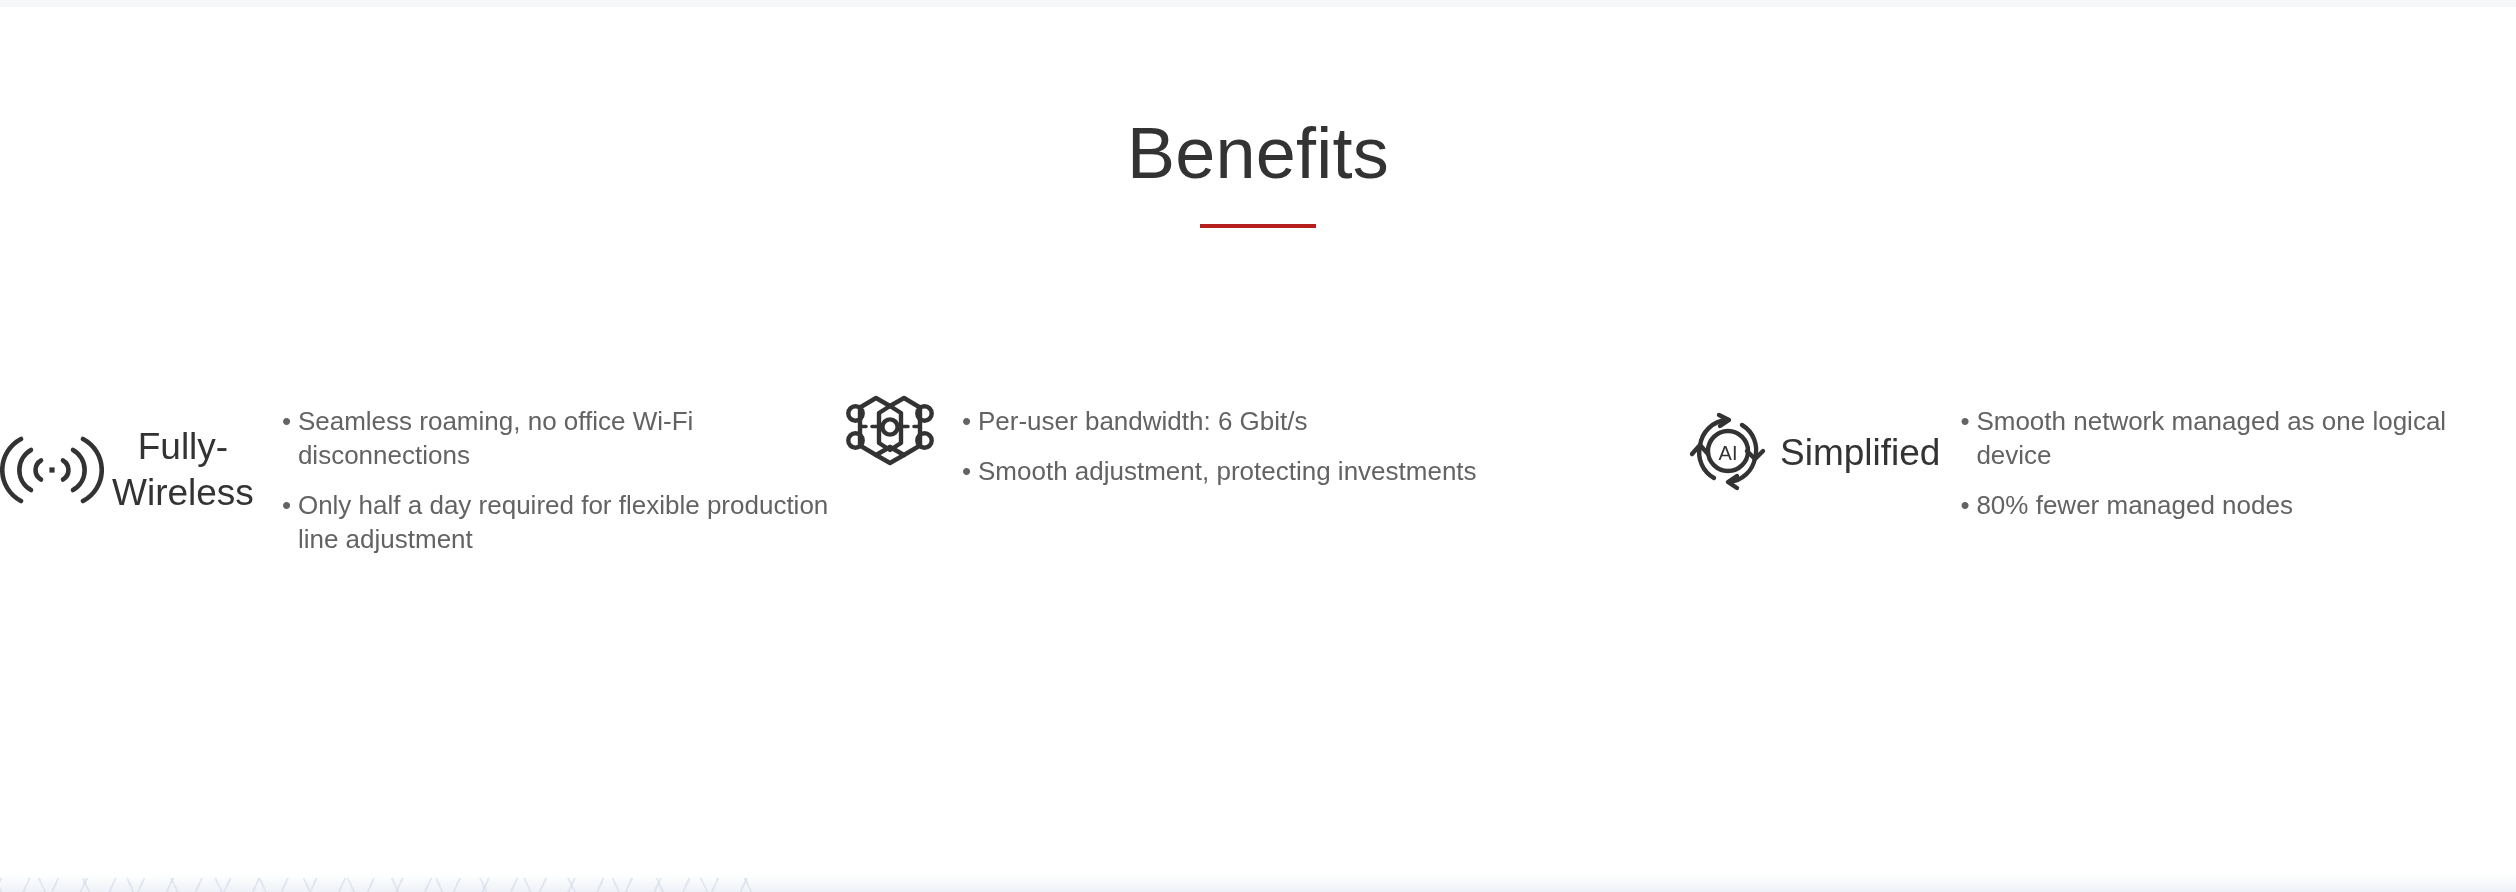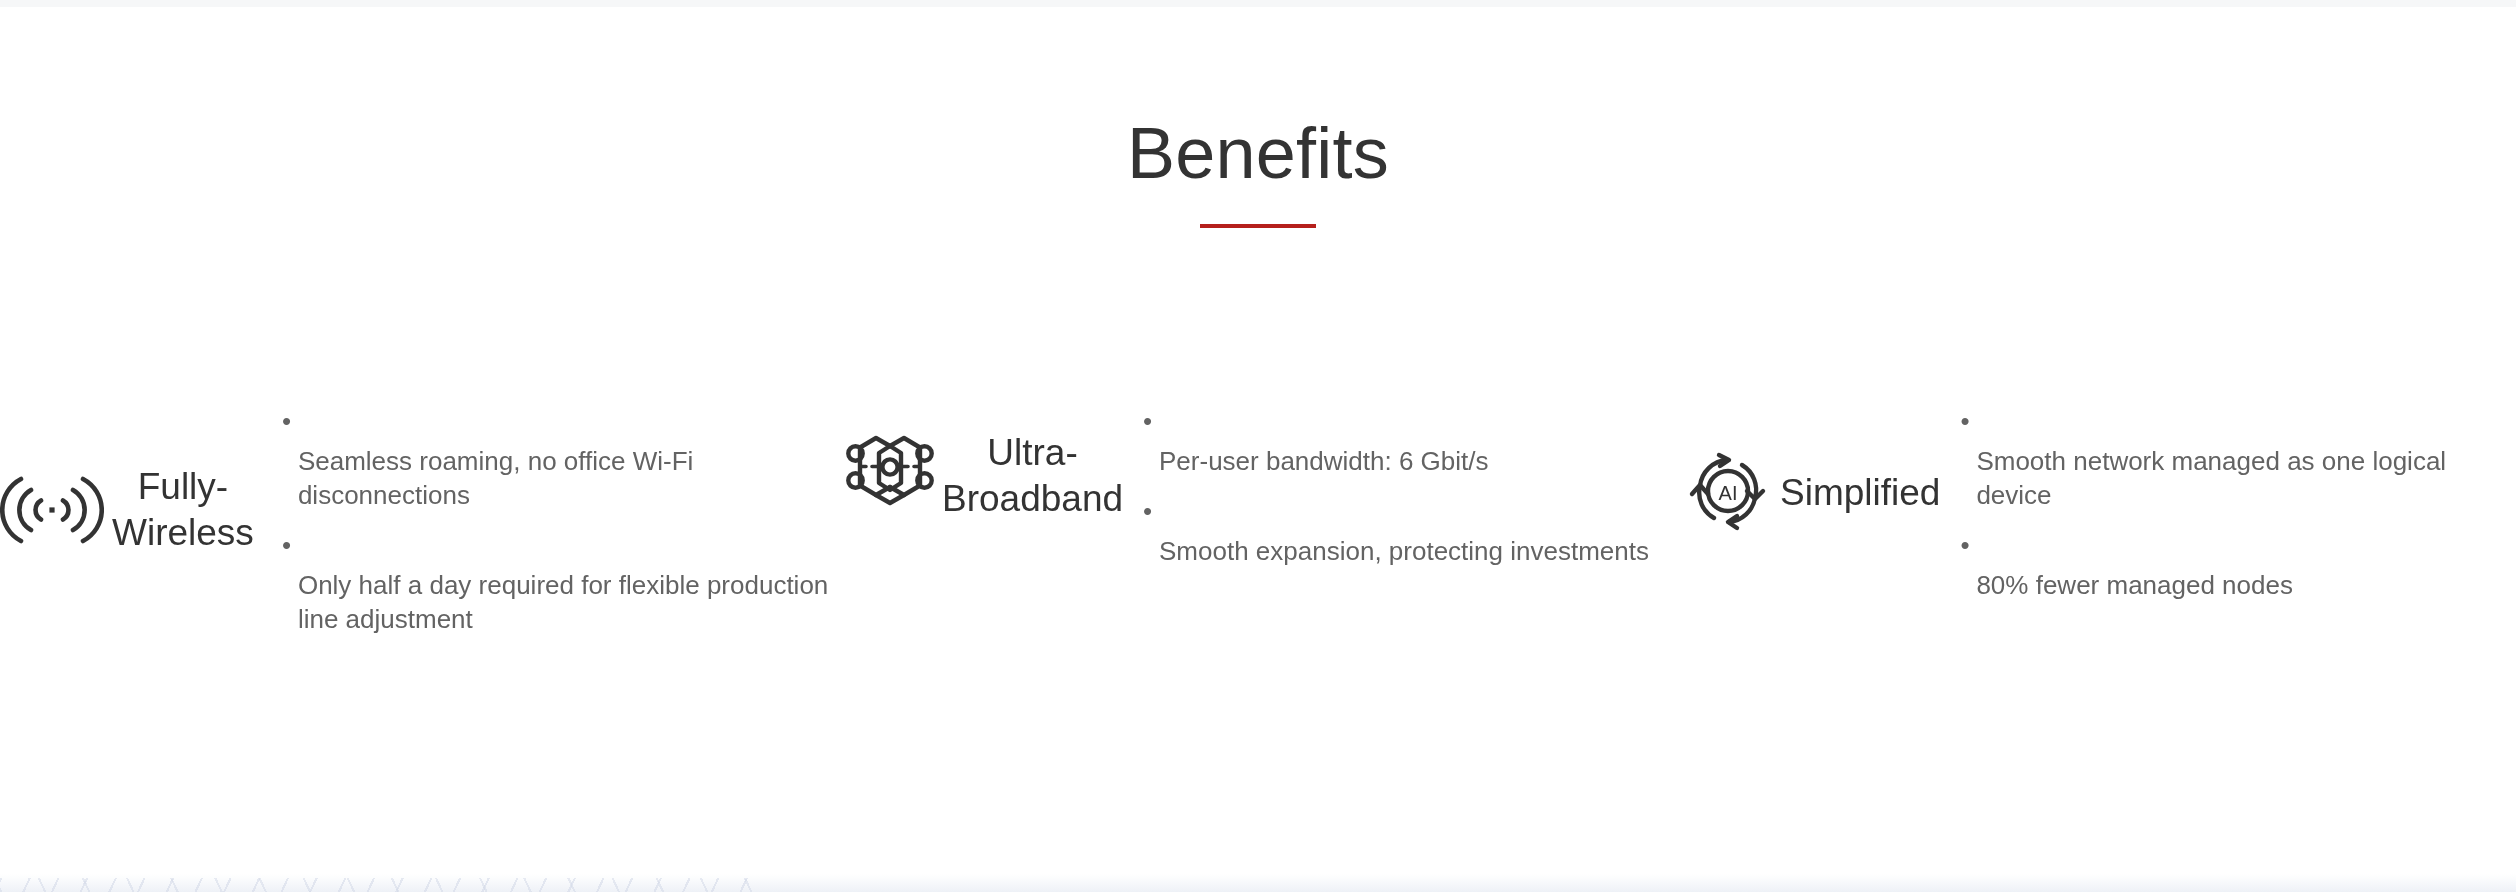--- a/index.html
+++ b/index.html
@@ -124,21 +124,21 @@
     color: #636363;
     margin-bottom: 16px;
   }
   .bullet .dot {
     width: 16px;
     flex: 0 0 16px;
     color: #636363;
     font-size: 26px;
     line-height: 34px;
   }
-  .bullet .txt { flex: 1 1 auto; margin-top: 40px; }
+  .bullet .txt { flex: 1 1 auto; }
 </style>
 </head>
 <body>
 
 <div id="page">
 
   <div class="top-edge"></div>
 
   <div class="section-head">
     <div class="section-title">Benefits</div>
@@ -188,29 +188,28 @@
           <path d="M63 37.5 L70 37.5 M76 37.5 L82 37.5" stroke-width="3.6"></path>
 
           <circle cx="17.5" cy="24.5" r="7.2"></circle>
           <circle cx="17.5" cy="51.5" r="7.2"></circle>
           <circle cx="86.5" cy="24.5" r="7.2"></circle>
           <circle cx="86.5" cy="51.5" r="7.2"></circle>
 
           <circle cx="52" cy="38" r="7.6"></circle>
         </svg>
       </div>
-      <div class="card-title">Ultra-Broadband</div>
       <div class="bullets">
         <div class="bullet">
           <span class="dot">•</span>
           <span class="txt">Per-user bandwidth: 6 Gbit/s</span>
         </div>
         <div class="bullet">
           <span class="dot">•</span>
-          <span class="txt">Smooth expansion, protecting investments</span>
+          <span class="txt">Smooth adjustment, protecting investments</span>
         </div>
       </div>
     </div>
 
     <div class="col">
       <div class="icon-wrap">
         <svg width="104" height="94" viewBox="0 0 104 94" fill="none" stroke="#333333" stroke-width="4.4" stroke-linecap="round" stroke-linejoin="round">
 
           <circle cx="52" cy="45" r="20"></circle>
           <text x="52" y="54" text-anchor="middle" font-family="'Liberation Sans', sans-serif" font-size="20" fill="#333333" stroke="none">AI</text>

